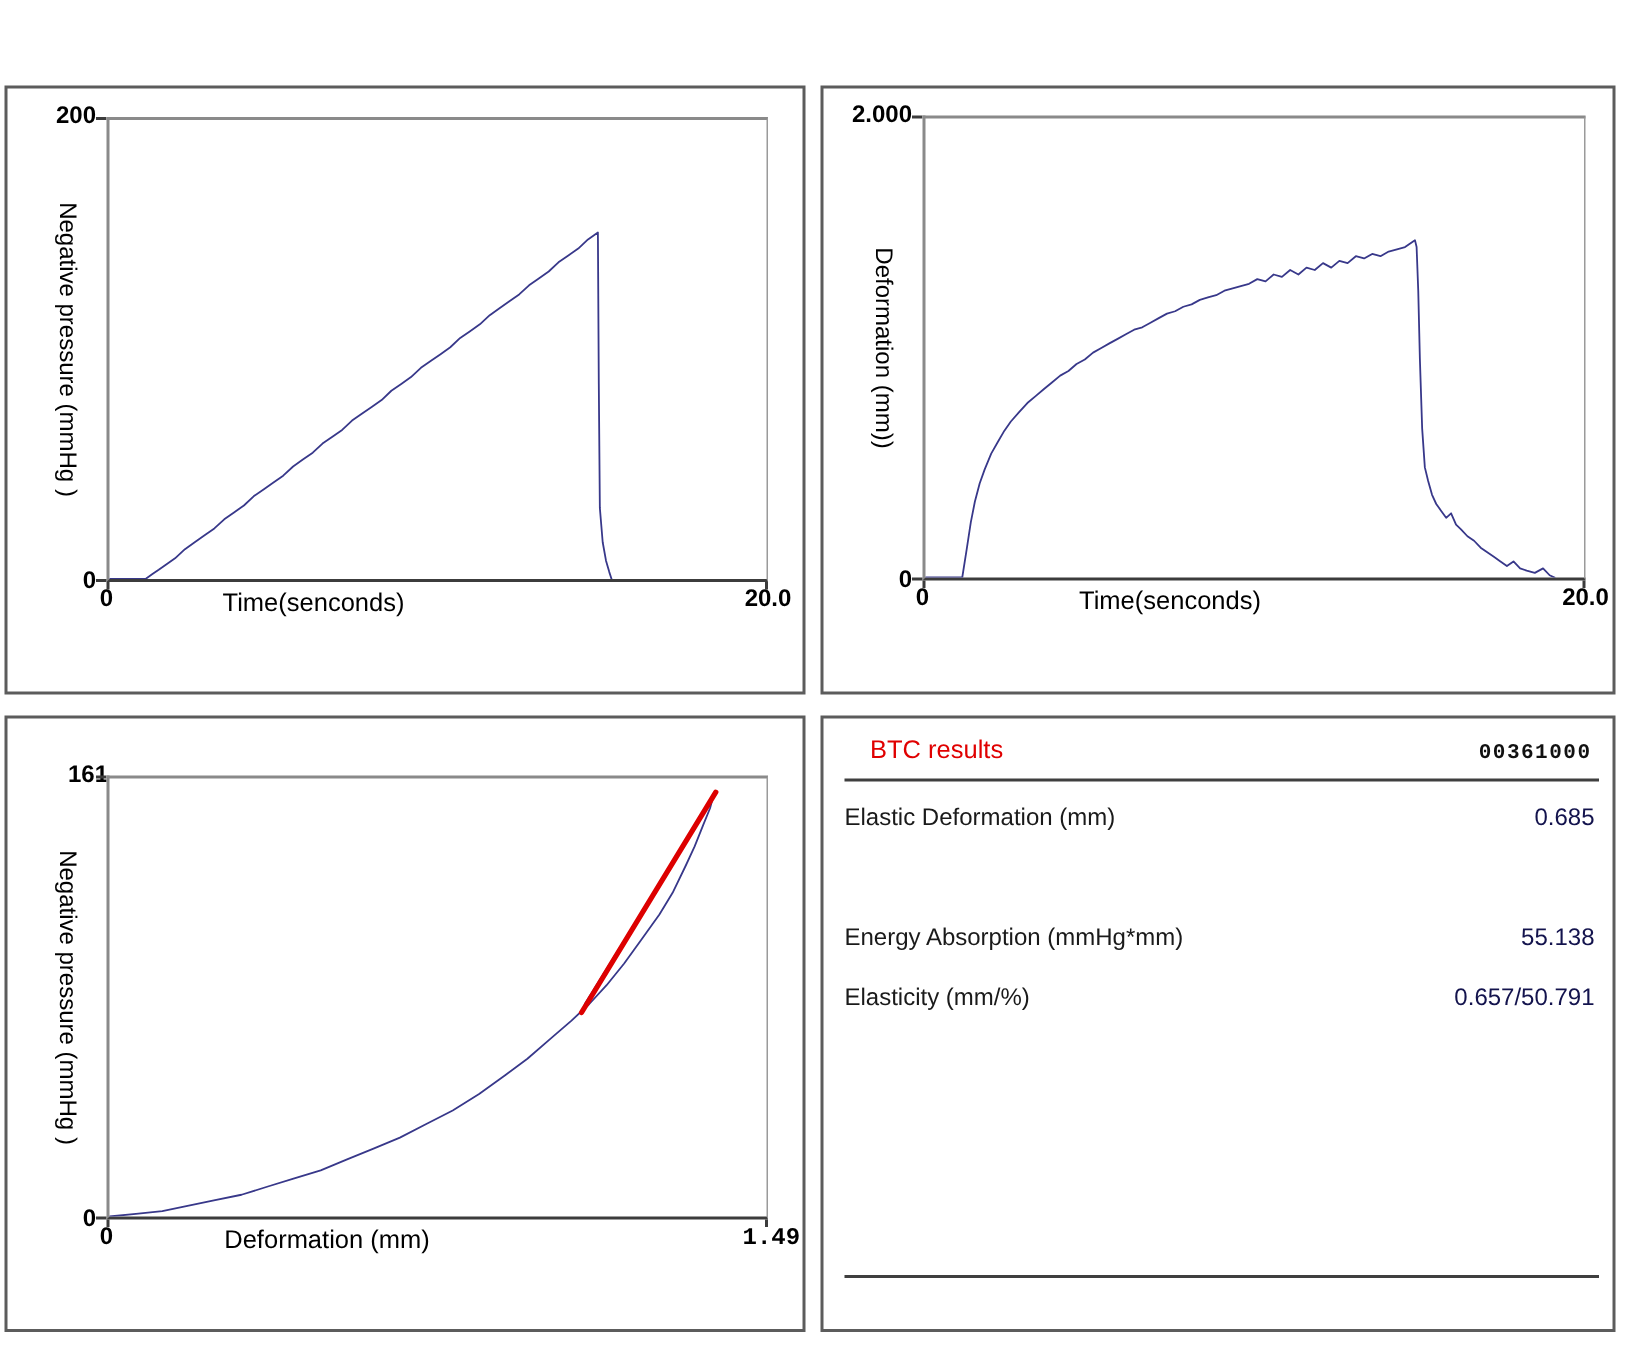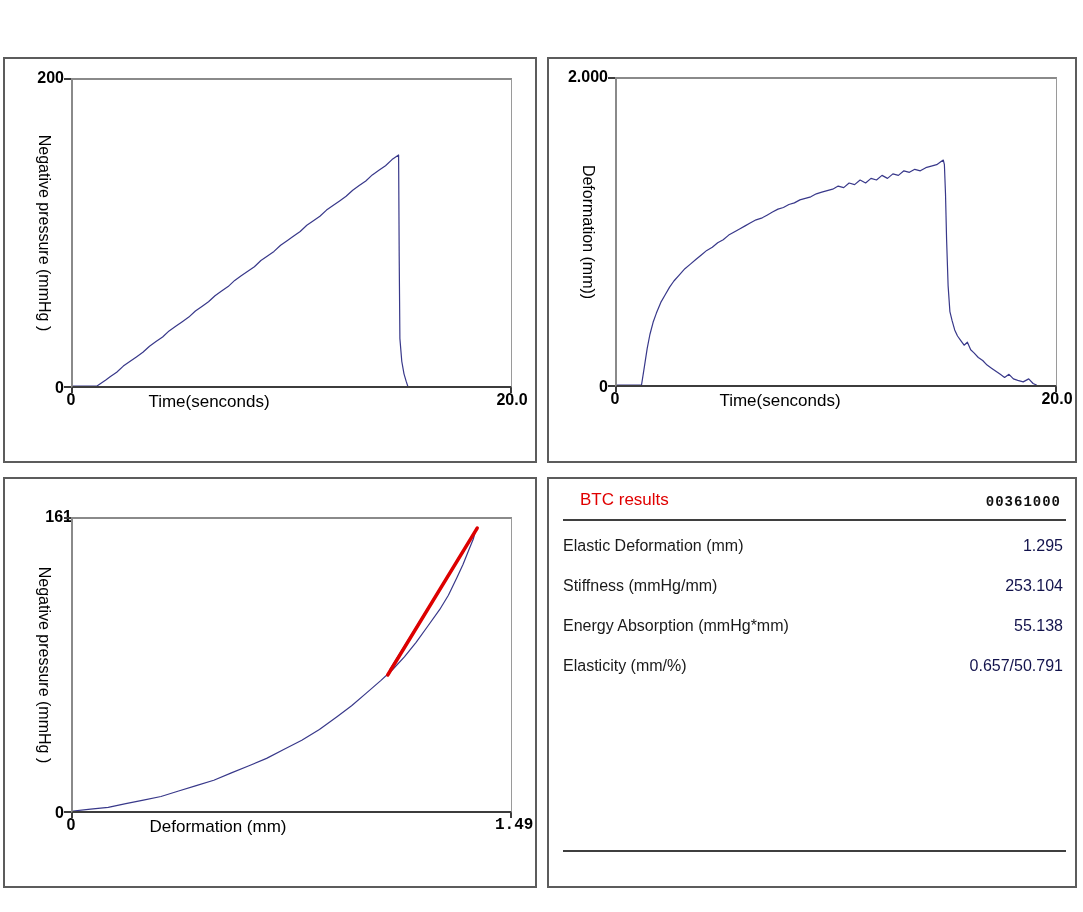--- a/index.html
+++ b/index.html
@@ -135,25 +135,21 @@
   <div class="xlabel" style="left:213px; top:338px;">Deformation (mm)</div>
 </div>
 
 <div class="panel" id="panel-results">
   <div class="results-title">BTC results</div>
   <div class="results-id">00361000</div>
   <div class="results-divider top"></div>
 
   <div class="result-row" style="top:58px;">
     <span class="result-label">Elastic Deformation (mm)</span>
-    <span class="result-value">1.295</span>
-  </div>
-  <div class="result-row" style="top:98px;">
-    <span class="result-label">Stiffness (mmHg/mm)</span>
-    <span class="result-value">253.104</span>
+    <span class="result-value">0.685</span>
   </div>
   <div class="result-row" style="top:138px;">
     <span class="result-label">Energy Absorption (mmHg*mm)</span>
     <span class="result-value">55.138</span>
   </div>
   <div class="result-row" style="top:178px;">
     <span class="result-label">Elasticity (mm/%)</span>
     <span class="result-value">0.657/50.791</span>
   </div>
 

